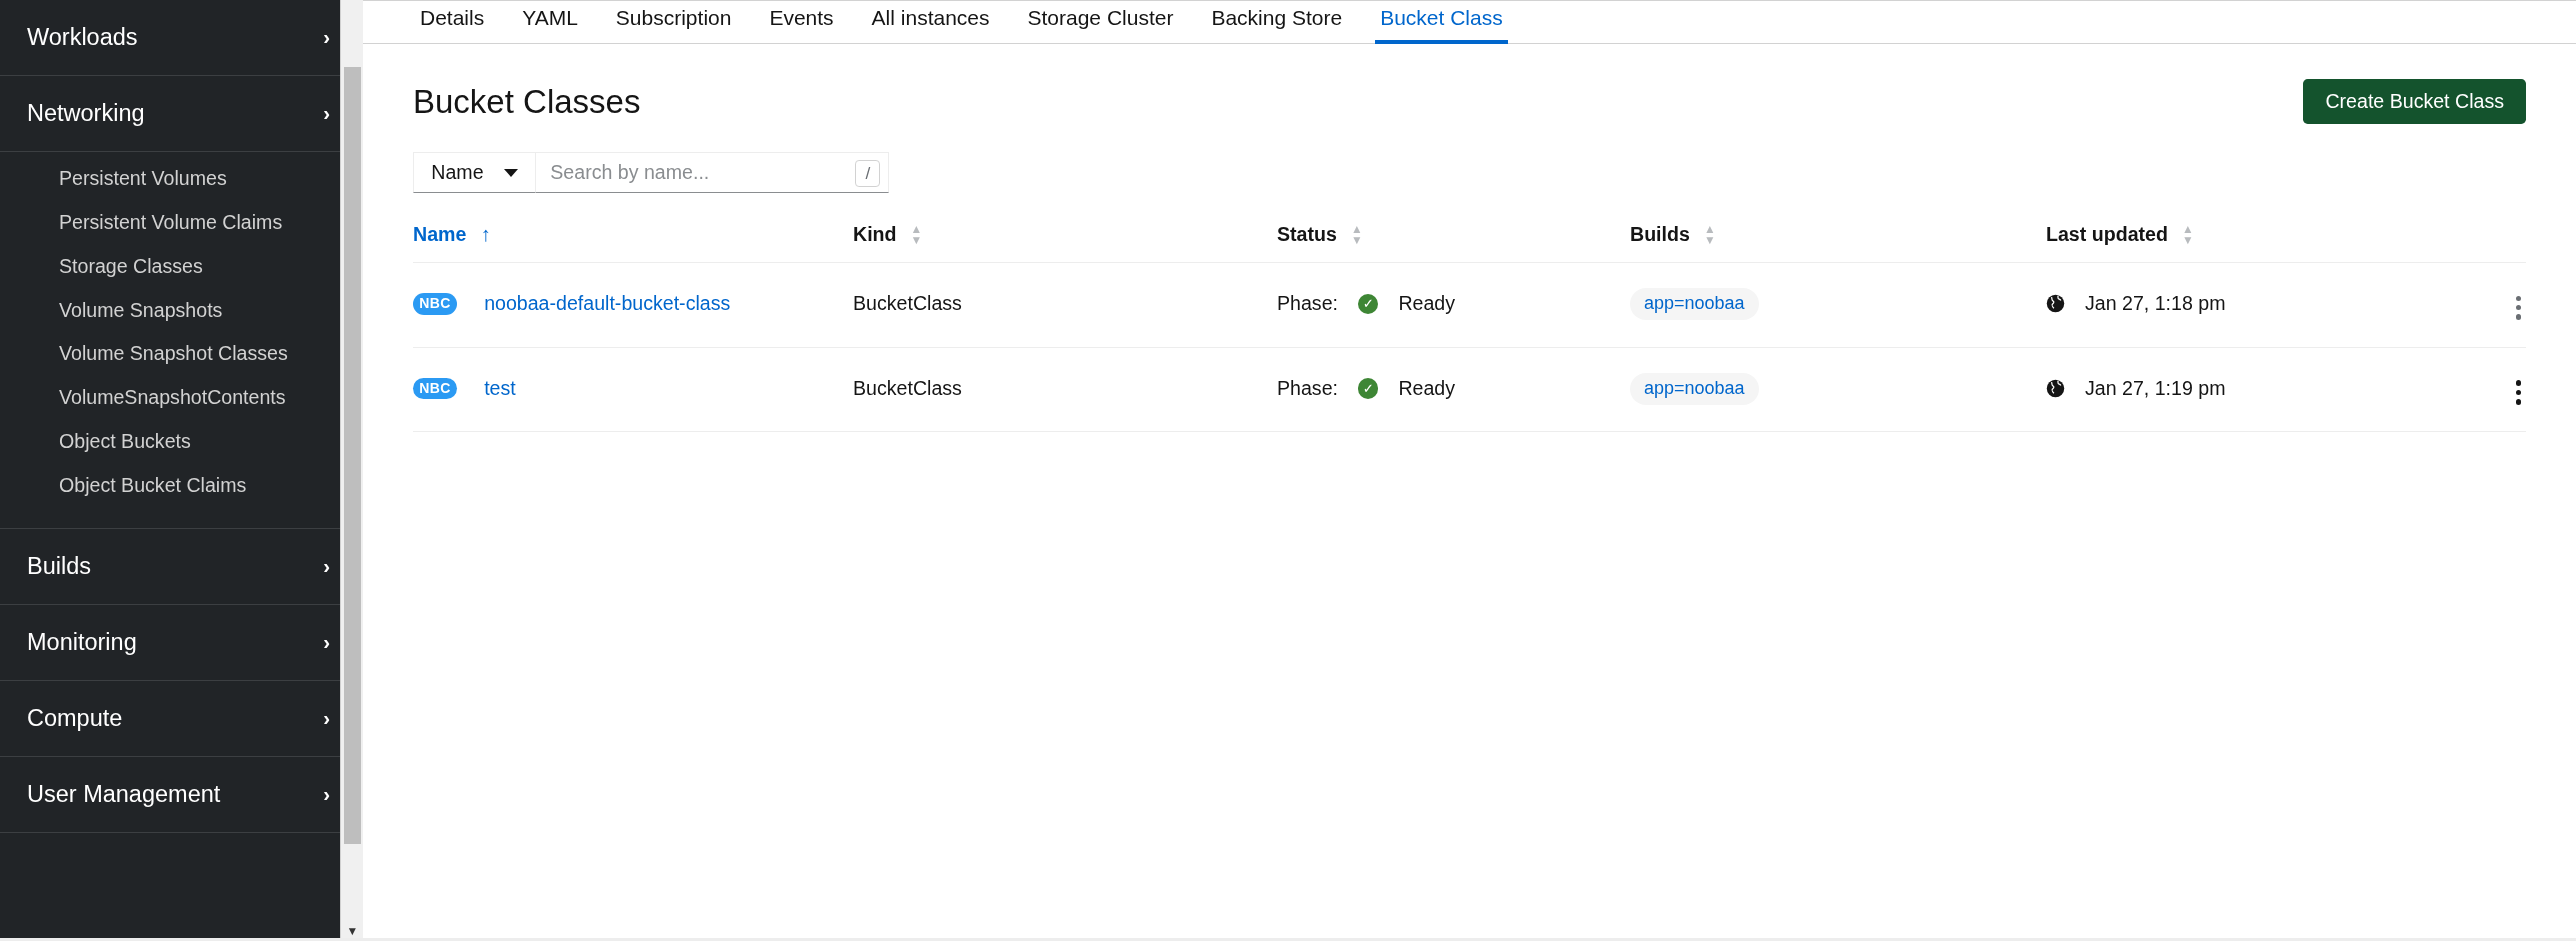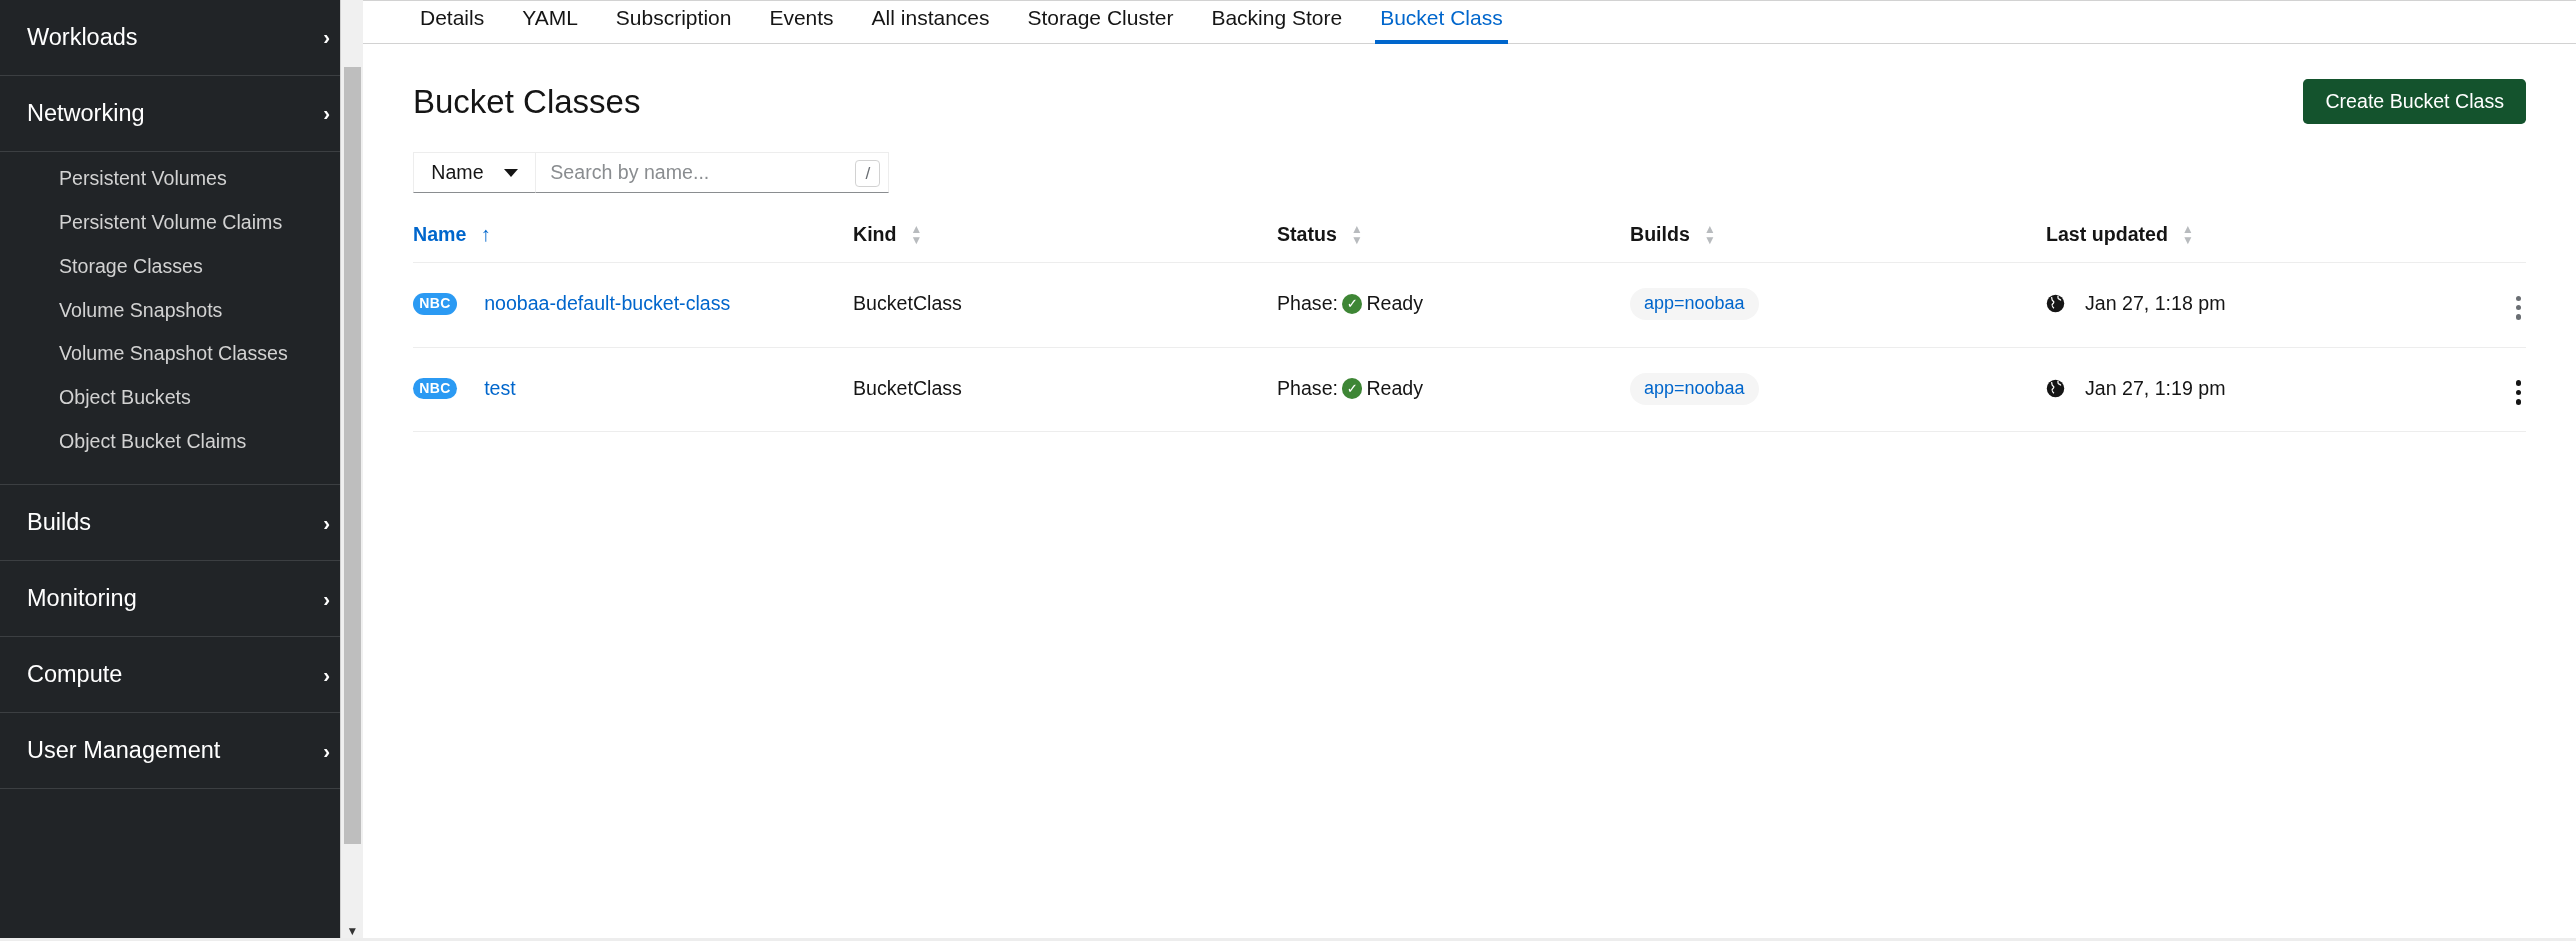--- a/index.html
+++ b/index.html
@@ -170,21 +170,21 @@
   .name-cell { display: flex; align-items: center; gap: 27px; }
   .nbc-badge {
     background: #2b9af3; color: #fff;
     border-radius: 17.3px;
     font-size: 14px; font-weight: bold;
     padding: 3.1px 6.3px; letter-spacing: 0.4px;
     line-height: 1.1;
     flex: 0 0 auto;
   }
   .res-link { color: #06c; cursor: pointer; }
-  .status-cell { display: flex; align-items: center; gap: 4px; }
+  .status-cell { display: flex; align-items: center; gap: 20px; }
   .ok-icon {
     width: 20.4px; height: 20.4px; border-radius: 50%;
     background: #3e8635; color: #fff;
     display: inline-flex; align-items: center; justify-content: center;
     font-size: 13.3px; line-height: 1; flex: 0 0 auto;
   }
   .label-chip {
     display: inline-block;
     background: #f5f5f5; border-radius: 23.5px;
     color: #06c; font-size: 18px;
@@ -229,20 +229,21 @@
       </div>
     </div>
 
     <div class="nav-group">
       <div class="nav-sub">
         <span class="nav-sub-item">Persistent Volumes</span>
         <span class="nav-sub-item">Persistent Volume Claims</span>
         <span class="nav-sub-item">Storage Classes</span>
         <span class="nav-sub-item">Volume Snapshots</span>
         <span class="nav-sub-item">Volume Snapshot Classes</span>
+        <span class="nav-sub-item">VolumeSnapshotContents</span>
         <span class="nav-sub-item">Object Buckets</span>
         <span class="nav-sub-item">Object Bucket Claims</span>
       </div>
     </div>
 
     <div class="nav-group">
       <div class="nav-top">
         <span>Builds</span>
         <span class="chev right">›</span>
       </div>

